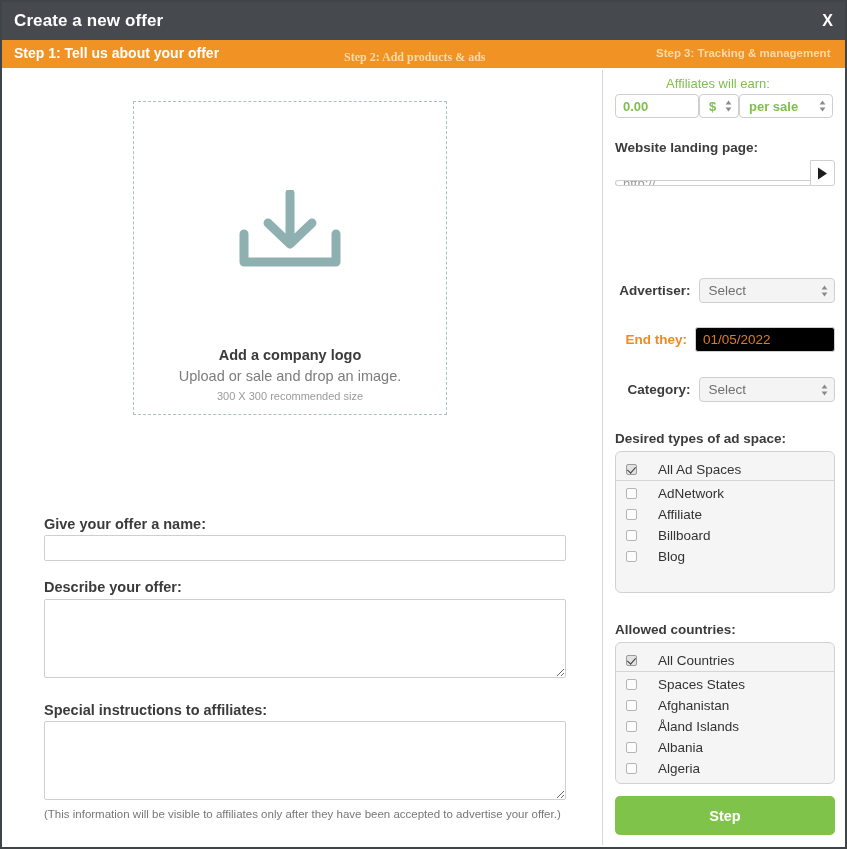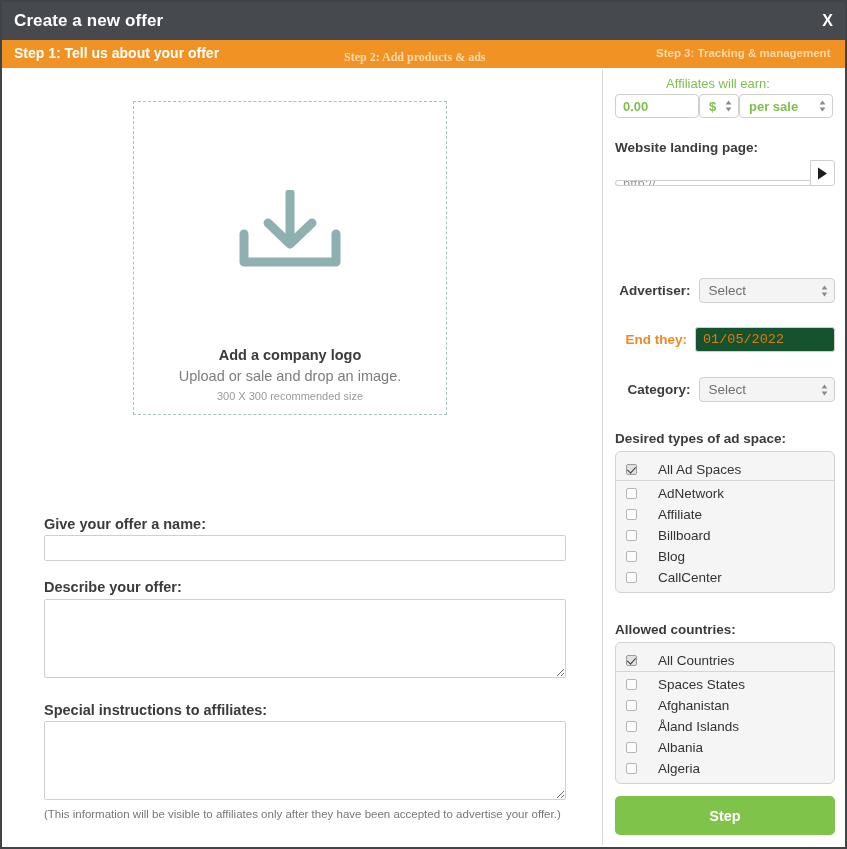--- a/index.html
+++ b/index.html
@@ -323,22 +323,22 @@
     background: #f4f4f4;
     color: #6f6f6f;
     font-size: 13.5px;
   }
   .date-input {
     width: 140px;
     height: 25px;
     box-sizing: border-box;
     border: 1px solid #cfcfcf;
     border-radius: 3px;
-    background: #14532d;
-    font-family: Liberation Mono, monospace;
+    background: #000000;
+    font-family: Liberation Sans, sans-serif;
     font-size: 13.5px;
     color: #e07b1a;
     padding: 0 7px;
     outline: none;
   }
 
   .lbl-adspace   { position: absolute; left: 12px; top: 363px; }
   .lbl-countries { position: absolute; left: 12px; top: 554px; }
 
   .listbox {
@@ -536,24 +536,20 @@
               <span>Affiliate</span>
             </div>
             <div class="list-item">
               <span class="cb"></span>
               <span>Billboard</span>
             </div>
             <div class="list-item">
               <span class="cb"></span>
               <span>Blog</span>
             </div>
-            <div class="list-item">
-              <span class="cb"></span>
-              <span>CallCenter</span>
-            </div>
           </div>
       </div>
 
       <div class="grp-label lbl-countries">Allowed countries:</div>
       <div class="listbox box-countries">
         <div class="list-inner">
             <div class="list-item head">
               <span class="cb checked"></span>
               <span>All Countries</span>
             </div>

